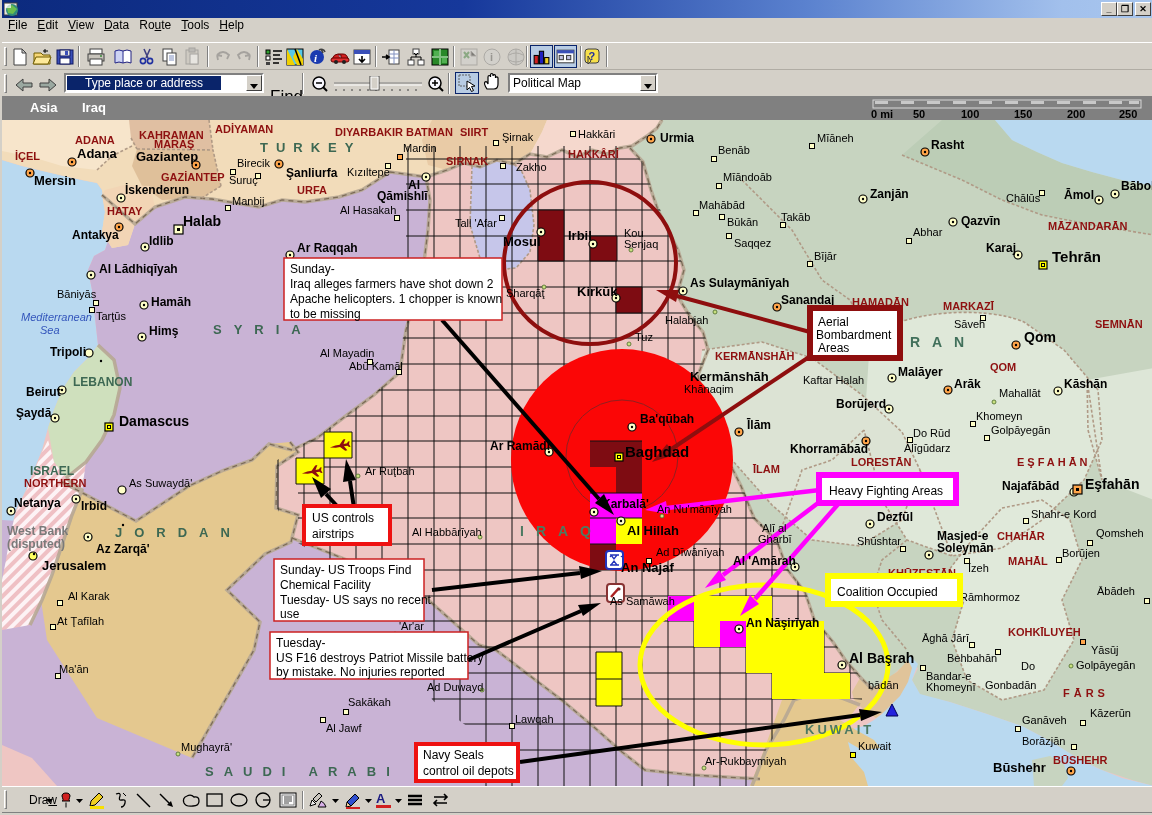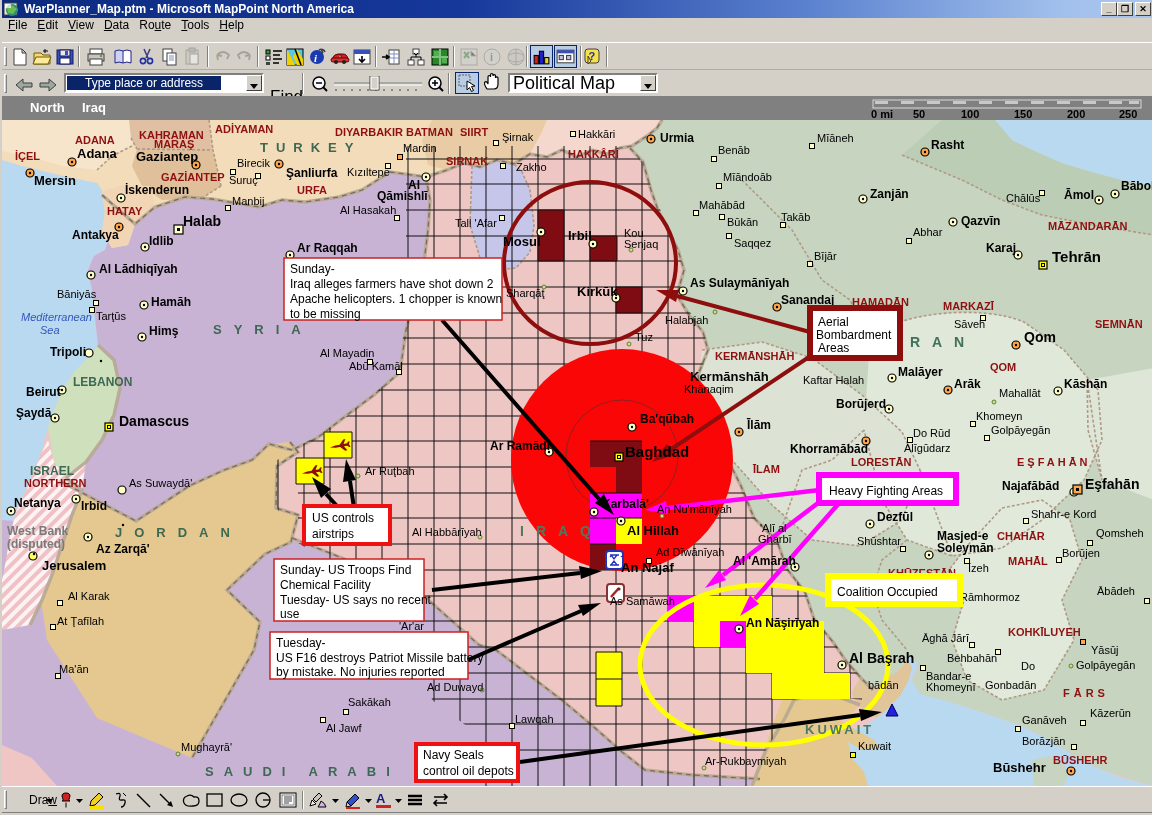--- a/index.html
+++ b/index.html
@@ -25,21 +25,20 @@
 </style></head>
 <body>
 <div id="win">
 <div class="tbar">
  <svg class="ticon" viewBox="0 0 16 16">
         <rect x="0" y="2" width="13" height="12" fill="#e8e4dc" stroke="#404040" stroke-width="1"></rect>
         <circle cx="8" cy="9" r="6" fill="#2e8b7a"></circle>
         <path d="M3,7 L8,4 L13,8 L9,13 L4,12 Z" fill="#7ac943" opacity="0.8"></path>
         <rect x="1" y="3" width="6" height="4" fill="#fff" opacity="0.7"></rect>
       </svg>
- <span class="ttext">WarPlanner_Map.ptm - Microsoft MapPoint North America</span>
  <div class="winbtn" style="right:37px">_</div>
  <div class="winbtn" style="right:21px">❐</div>
  <div class="winbtn" style="right:3px"><b>✕</b></div>
 </div>
 <div class="menubar" style="padding-left:2px"><span><u>F</u>ile</span><span><u>E</u>dit</span><span><u>V</u>iew</span><span><u>D</u>ata</span><span>Ro<u>u</u>te</span><span><u>T</u>ools</span><span><u>H</u>elp</span></div>
 <div class="toolrow1" id="tr1">
       <div class="grip"></div>
 <svg class="ticn" style="left:8px" viewBox="0 0 20 20">
         <path d="M4,2 h8 l4,4 v12 h-12 z" fill="#fff" stroke="#404040"></path>
         <path d="M12,2 l4,4 h-4 z" fill="#d0d0d0" stroke="#404040"></path>
@@ -219,28 +218,28 @@
       </svg>
 <div class="sep" style="left:446px"></div>
 <div style="position:absolute;left:453px;top:2px;width:24px;height:22px;border:1px solid #0a246a;background:#b8cce4"><svg viewBox="0 0 20 20" width="22" height="20">
           <rect x="2" y="2" width="11" height="11" fill="none" stroke="#606060" stroke-dasharray="2,1"></rect>
           <path d="M10,8 l0,9 l2.5,-2.5 l2,4 l2,-1 l-2,-4 l3.5,-0.5 z" fill="#fff" stroke="#000"></path>
         </svg></div>
 <div style="position:absolute;left:479px;top:2px;width:24px;height:22px"><svg viewBox="0 0 20 20" width="22" height="20">
           <path d="M5,17 c-2,-3 -3,-6 -2,-7 c1,-1 2,0 2.5,1 l0.5,1 v-7 c0,-2 2.5,-2 2.5,0 v-2 c0,-2 2.5,-2 2.5,0 v1 c0,-1.8 2.5,-1.8 2.5,0 v2 c0,-1.5 2.5,-1.5 2.5,0 v6 c0,3 -1,5 -4,5 z" fill="#fff" stroke="#000" stroke-width="1.2"></path>
         </svg></div>
 <div style="position:absolute;left:506px;top:3px;width:150px;height:20px;background:#fff;border:2px solid;border-color:#808080 #fff #fff #808080">
- <span style="position:absolute;left:3px;top:1px;font-size:18px;line-height:14px">Political Map</span>
+ <span style="position:absolute;left:3px;top:1px;font-size:12px;line-height:14px">Political Map</span>
  <div style="position:absolute;right:0;top:0;width:16px;height:16px;background:#d4d0c8;border:1px solid;border-color:#fff #404040 #404040 #fff;text-align:center"><svg width="8" height="8" viewBox="0 0 8 8" style="margin-top:4px">
             <path d="M0,2 h8 l-4,5 z" fill="#000"></path>
           </svg></div>
 </div>
 </div>
 <div class="locbar">
-      <span class="loc1">North</span>
+      <span class="loc1">Asia</span>
       <span class="loc2">Iraq</span>
 <svg style="position:absolute;right:8px;top:1px" width="275" height="22">
 <g>
 <rect x="2" y="3" width="268" height="8" fill="#808080" stroke="#d8d8d8" stroke-width="1"></rect>
 <g fill="#c8c8c8">
             <rect x="4" y="4" width="13" height="3"></rect>
             <rect x="30" y="4" width="13" height="3"></rect>
             <rect x="56" y="4" width="13" height="3"></rect>
             <rect x="82" y="4" width="13" height="3"></rect>
             <rect x="108" y="4" width="13" height="3"></rect>

